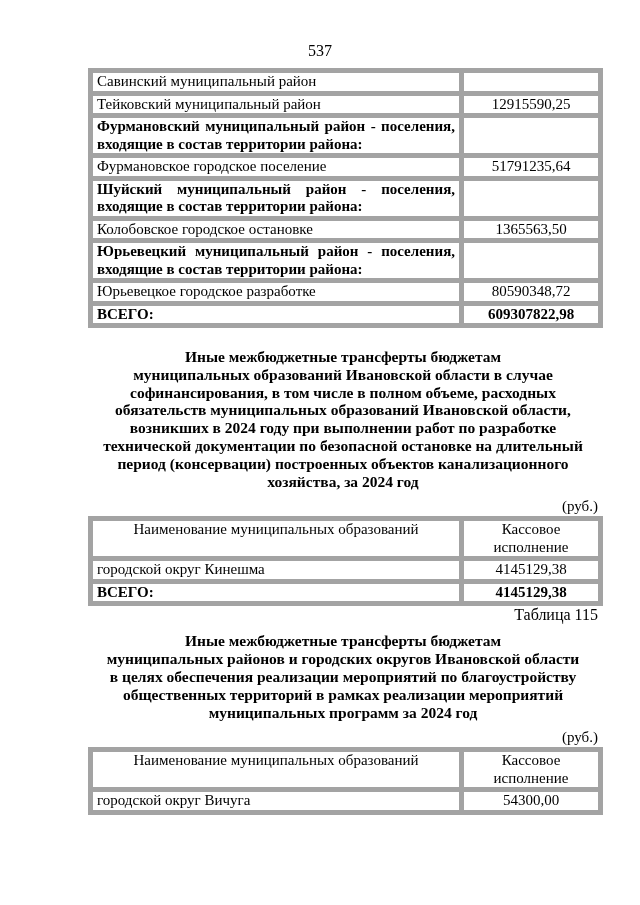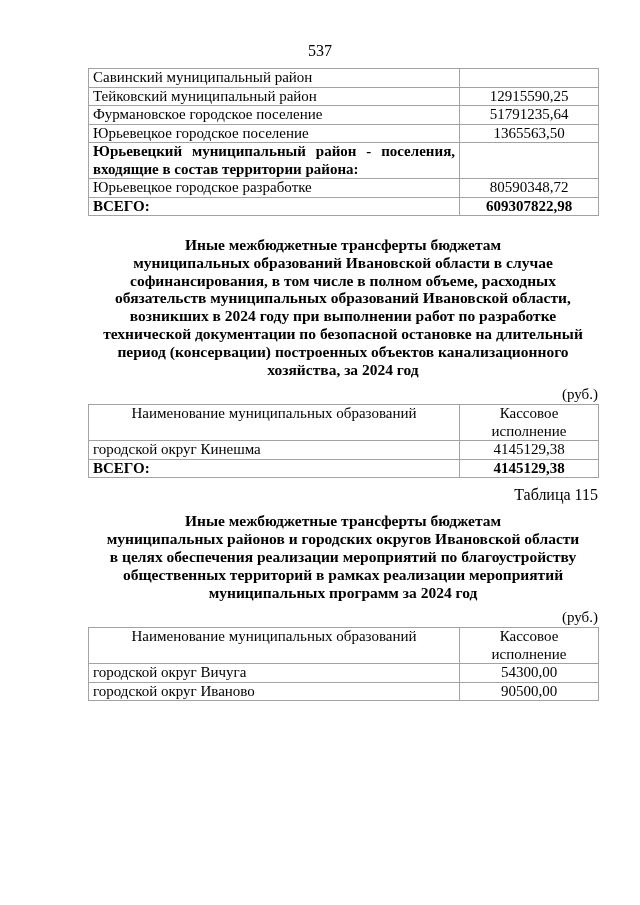--- a/index.html
+++ b/index.html
@@ -17,37 +17,37 @@
   .content { width: 510px; margin-left: 88px; }
   table.tbl {
     width: 510px; border-collapse: collapse; table-layout: fixed;
     font-size: 15px;
   }
   table.tbl.t1 { margin-top: 9px; }
   table.tbl.t2 { margin-top: 2px; }
   .tbl col.c1 { width: 371px; }
   .tbl col.c2 { width: 139px; }
   .tbl td, .tbl th {
-    border: 1px solid #a3a3a3;
+    border: 5px solid #a3a3a3;
     padding: 0 4px;
     line-height: 17.5px;
     vertical-align: top;
     font-weight: normal;
     margin-top: 12px;
   }
   .tbl th { text-align: center; padding: 0 2px; }
   .tbl td.name { text-align: left; }
   .tbl td.value { text-align: center; padding: 0 2px; }
   .tbl .bold { font-weight: bold; }
   .tbl td.justify { text-align: justify; }
   .caption {
     text-align: right; font-size: 16px; line-height: 18px;
     margin-top: 11px;
   }
-  .caption.c115 { margin-top: 8px; }
+  .caption.c115 { margin-top: 0; }
   .doc-title {
     text-align: center; font-weight: bold;
     font-size: 15.5px; line-height: 17.8px;
     white-space: pre-line;
     margin-top: 20px;
   }
   .doc-title.t115 { margin-top: 8px; }
   .unit {
     text-align: right; font-size: 15px; line-height: 16px;
     margin-top: 8px;
@@ -70,25 +70,33 @@
       <tbody>
           <tr>
             <td class="name">Савинский муниципальный район</td>
             <td class="value"></td>
           </tr>
           <tr>
             <td class="name">Тейковский муниципальный район</td>
             <td class="value">12915590,25</td>
           </tr>
           <tr>
+            <td class="name bold justify">Фурмановский муниципальный район - поселения, входящие в состав территории района:</td>
+            <td class="value bold"></td>
+          </tr>
+          <tr>
             <td class="name">Фурмановское городское поселение</td>
             <td class="value">51791235,64</td>
           </tr>
           <tr>
-            <td class="name">Юрьевецкое городское поселение</td>
+            <td class="name bold justify">Шуйский муниципальный район - поселения, входящие в состав территории района:</td>
+            <td class="value bold"></td>
+          </tr>
+          <tr>
+            <td class="name">Колобовское городское остановке</td>
             <td class="value">1365563,50</td>
           </tr>
           <tr>
             <td class="name bold justify">Юрьевецкий муниципальный район - поселения, входящие в состав территории района:</td>
             <td class="value bold"></td>
           </tr>
           <tr>
             <td class="name">Юрьевецкое городское разработке</td>
             <td class="value">80590348,72</td>
           </tr>
@@ -153,21 +161,17 @@
         <tr>
           <th>Наименование муниципальных образований</th>
           <th>Кассовое исполнение</th>
         </tr>
       </thead>
       <tbody>
           <tr>
             <td class="name">городской округ Вичуга</td>
             <td class="value">54300,00</td>
           </tr>
-          <tr>
-            <td class="name">городской округ Иваново</td>
-            <td class="value">90500,00</td>
-          </tr>
         </tbody>
     </table>
 
   </div>
 </div>
 
 </body></html>

